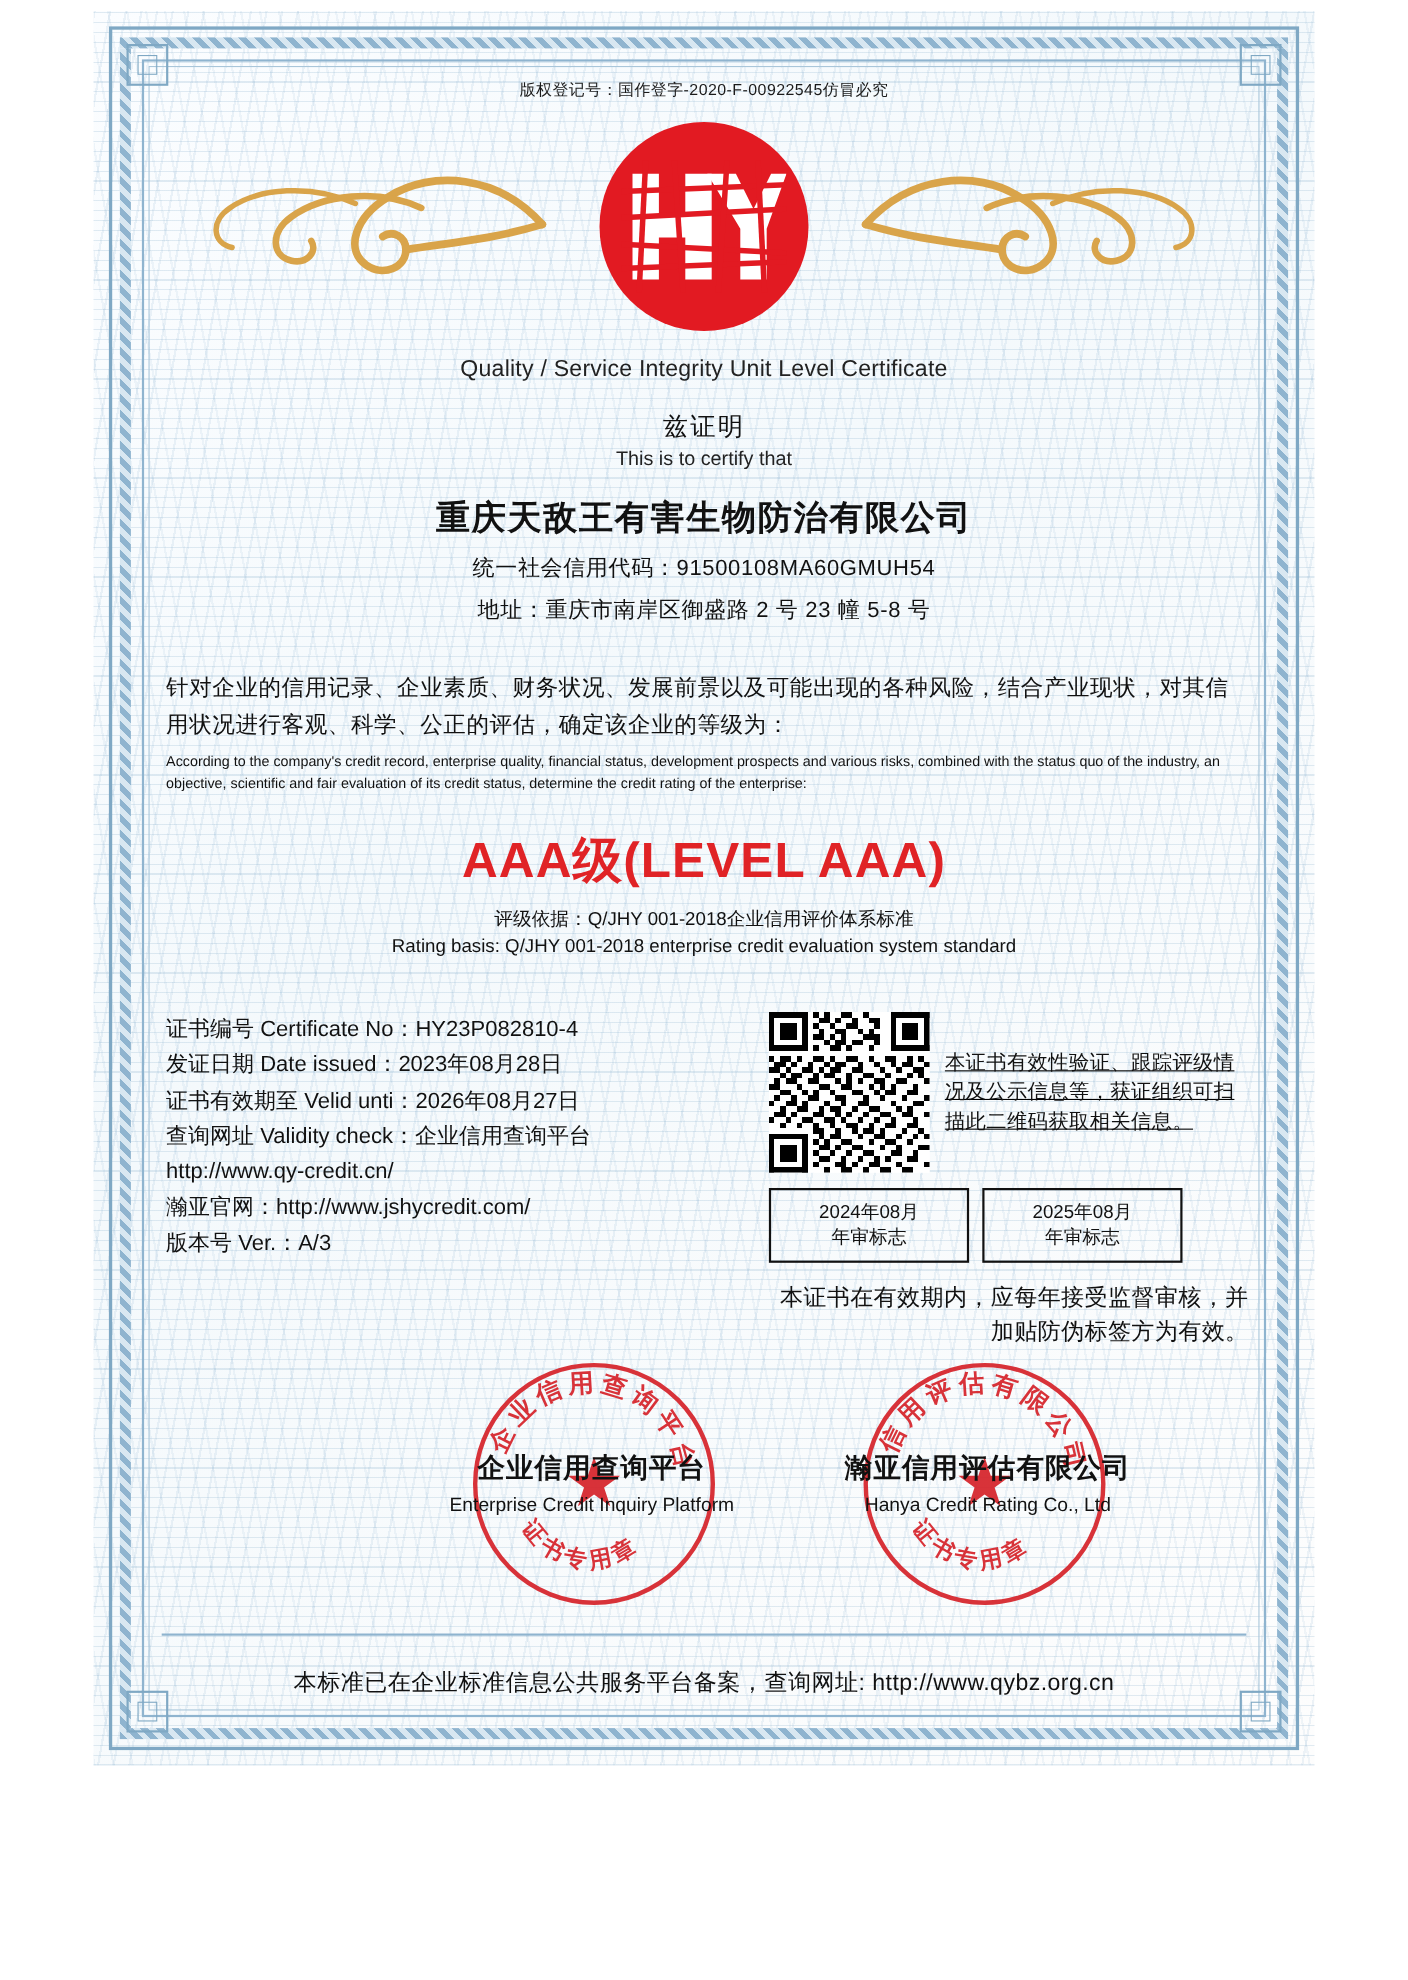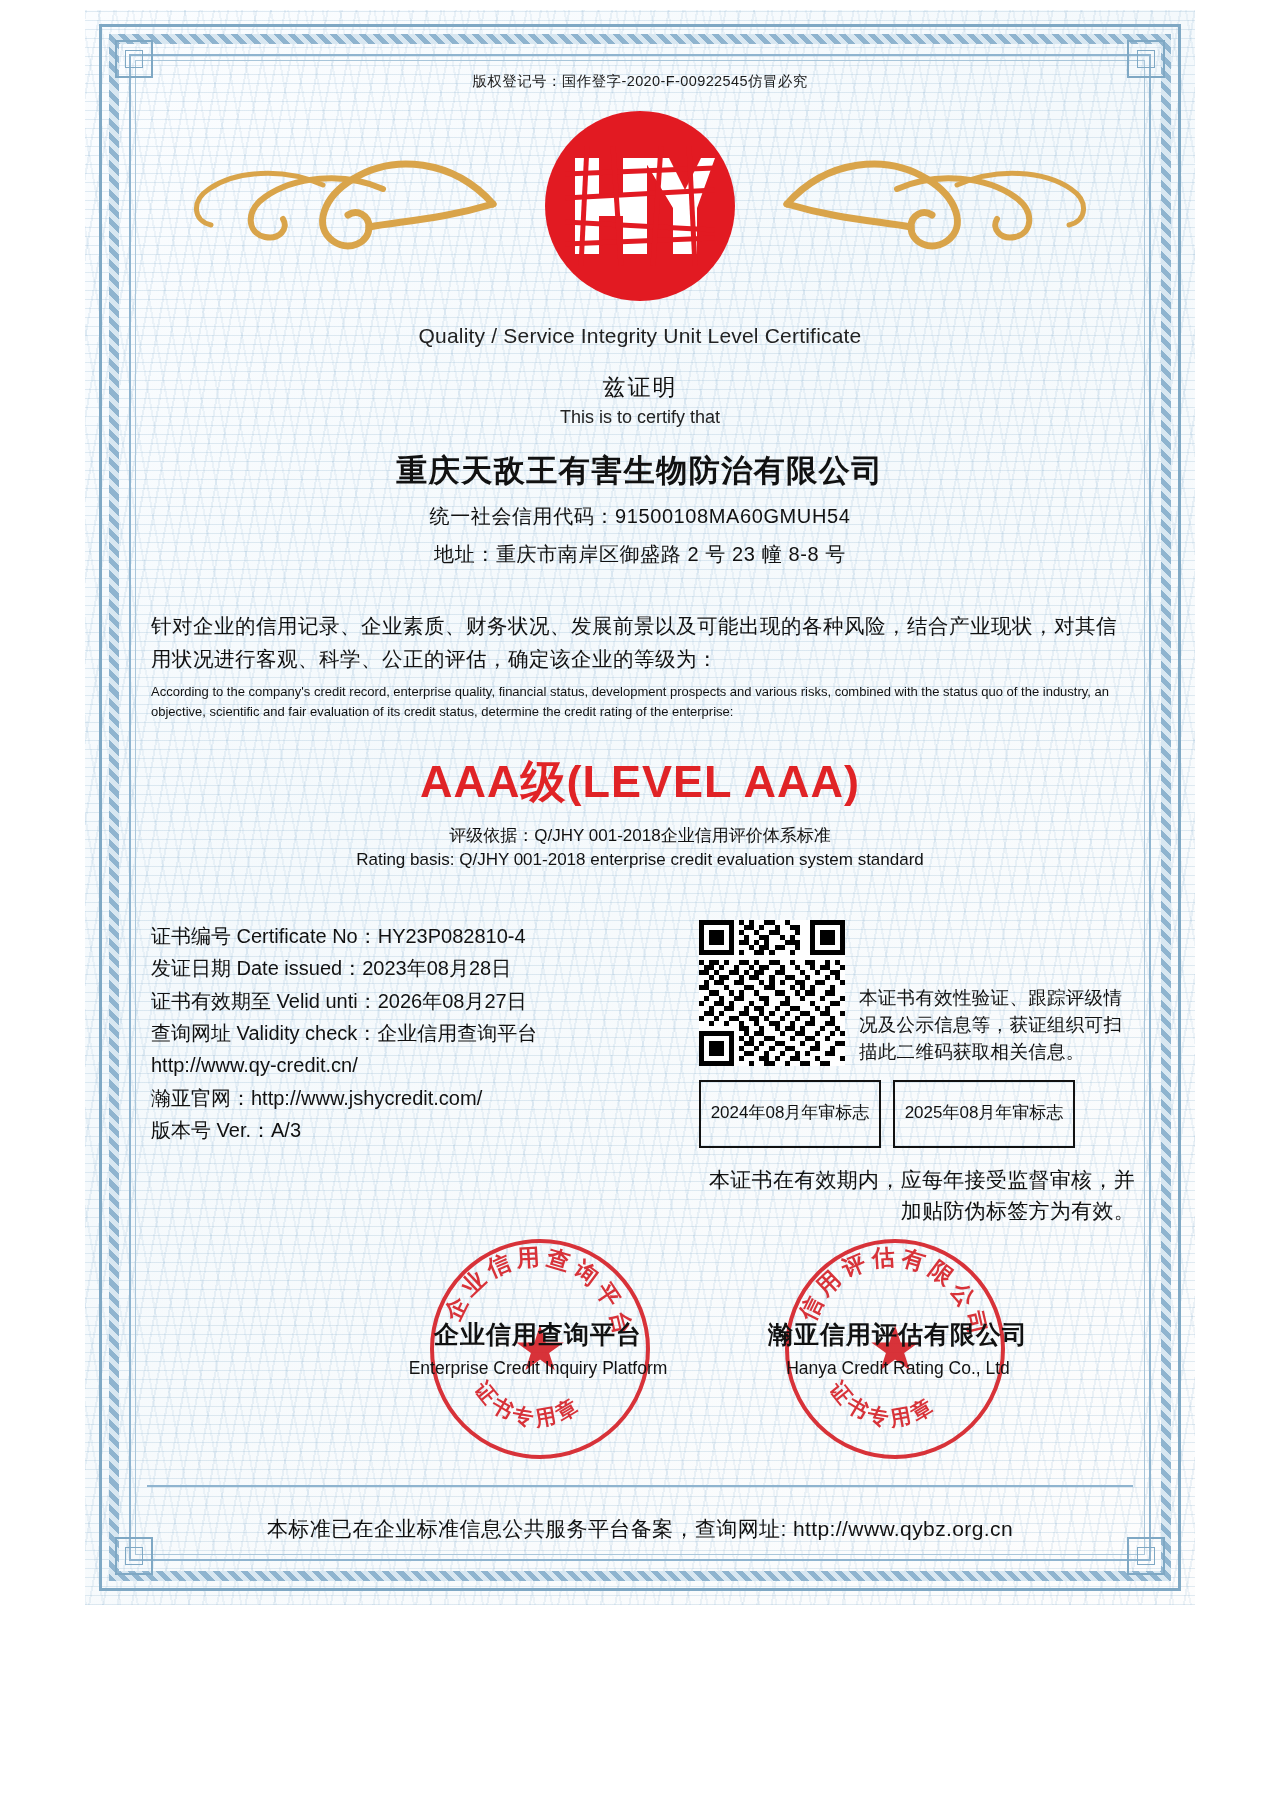--- a/index.html
+++ b/index.html
@@ -246,21 +246,22 @@
     white-space: nowrap;
   }
 
   .lower-right {
     flex: 1;
     position: relative;
     padding-left: 8px;
   }
   .qr-row {
     display: flex;
-    align-items: flex-end;
+    align-items: center;
+    text-decoration: underline;
   }
   .qr {
     width: 146px;
     height: 146px;
     flex: 0 0 146px;
     background: #fff;
   }
   .qr-note {
     margin-left: 14px;
     font-size: 18.5px;
@@ -271,21 +272,21 @@
   .stamp-boxes {
     display: flex;
     margin-top: 14px;
     gap: 0;
   }
   .stamp-box {
     width: 178px;
     height: 64px;
     border: 2px solid #111;
     display: flex;
-    flex-direction: row;
+    flex-direction: column;
     align-items: center;
     justify-content: center;
     font-size: 17px;
     color: #111;
     line-height: 1.35;
   }
   .stamp-box + .stamp-box { margin-left: 12px; }
   .notice {
     margin-top: 16px;
     font-size: 21px;
@@ -419,21 +420,21 @@
       </div>
     </div>
 
     <div class="title-en">Quality / Service Integrity Unit Level Certificate</div>
 
     <div class="certify-cn">兹证明</div>
     <div class="certify-en">This is to certify that</div>
 
     <div class="company">重庆天敌王有害生物防治有限公司</div>
     <div class="meta-line">统一社会信用代码：91500108MA60GMUH54</div>
-    <div class="meta-line">地址：重庆市南岸区御盛路 2 号 23 幢 8-8 号</div>
+    <div class="meta-line">地址：重庆市南岸区御盛路 2 号 23 幢 5-8 号</div>
 
     <div class="para">
       <div class="para-cn">针对企业的信用记录、企业素质、财务状况、发展前景以及可能出现的各种风险，结合产业现状，对其信用状况进行客观、科学、公正的评估，确定该企业的等级为：</div>
       <div class="para-en">According to the company's credit record, enterprise quality, financial status, development prospects and various risks, combined with the status quo of the industry, an objective, scientific and fair evaluation of its credit status, determine the credit rating of the enterprise:</div>
     </div>
 
     <div class="rating">AAA级(LEVEL AAA)</div>
     <div class="rating-basis-cn">评级依据：Q/JHY 001-2018企业信用评价体系标准</div>
     <div class="rating-basis-en">Rating basis: Q/JHY 001-2018 enterprise credit evaluation system standard</div>
 

